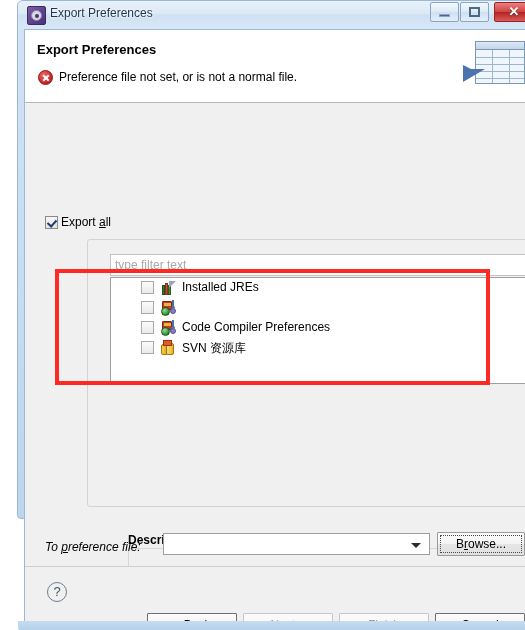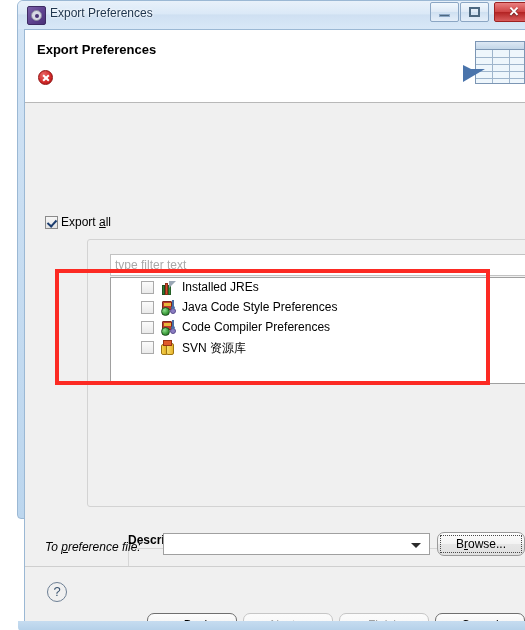--- a/index.html
+++ b/index.html
@@ -300,21 +300,21 @@
   #desc-scroll .up { top: 5px;  border-left: 4px solid transparent; border-right: 4px solid transparent; border-bottom: 5px solid #a8a8a8; }
   #desc-scroll .dn { bottom: 5px; border-left: 4px solid transparent; border-right: 4px solid transparent; border-top: 5px solid #a8a8a8; }
 
   .btn {
     position: absolute;
     box-sizing: border-box;
     font-size: 12px;
     text-align: center;
     background: linear-gradient(to bottom, #fdfdfd 0%, #f3f3f3 48%, #e6e6e6 52%, #e0e0e0 100%);
     border: 1px solid #9a9a9a;
-    border-radius: 7px;
+    border-radius: 1px;
     color: #000000;
     cursor: default;
     line-height: 21px;
     white-space: nowrap;
   }
   .btn.disabled {
     color: #a0a0a0;
     background: linear-gradient(to bottom, #fbfbfb 0%, #f4f4f4 100%);
     border-color: #c6c6c6;
   }
@@ -405,20 +405,21 @@
     <div class="winbtn" id="btn-close">
       <div class="glyph">✕</div>
     </div>
   </div>
 
   <div id="client">
 
     <div id="banner">
       <div id="banner-title">Export Preferences</div>
       <div id="error-icon"></div>
+      <div id="banner-msg">Preference file not set, or is not a normal file.</div>
 
       <div id="banner-graphic">
         <div class="tbl">
           <div class="hdr"></div>
           <div class="r" style="top:15px"></div>
           <div class="r" style="top:22px"></div>
           <div class="r" style="top:29px"></div>
           <div class="r" style="top:36px"></div>
           <div class="c" style="left:16px"></div>
           <div class="c" style="left:33px"></div>
@@ -451,21 +452,20 @@
             <div class="rlabel">Installed JREs</div>
           </div>
           <div class="list-row">
             <div class="chk-box list rchk"></div>
             <div class="ricon ic-java">
               <div class="cup"></div>
                 <div class="globe"></div>
                 <div class="dot"></div>
                 <div class="note"></div>
             </div>
-            <div class="rlabel">Java Code Style Preferences</div>
           </div>
           <div class="list-row">
             <div class="chk-box list rchk"></div>
             <div class="ricon ic-java">
               <div class="cup"></div>
                 <div class="globe"></div>
                 <div class="dot"></div>
                 <div class="note"></div>
             </div>
             <div class="rlabel">Code Compiler Preferences</div>

